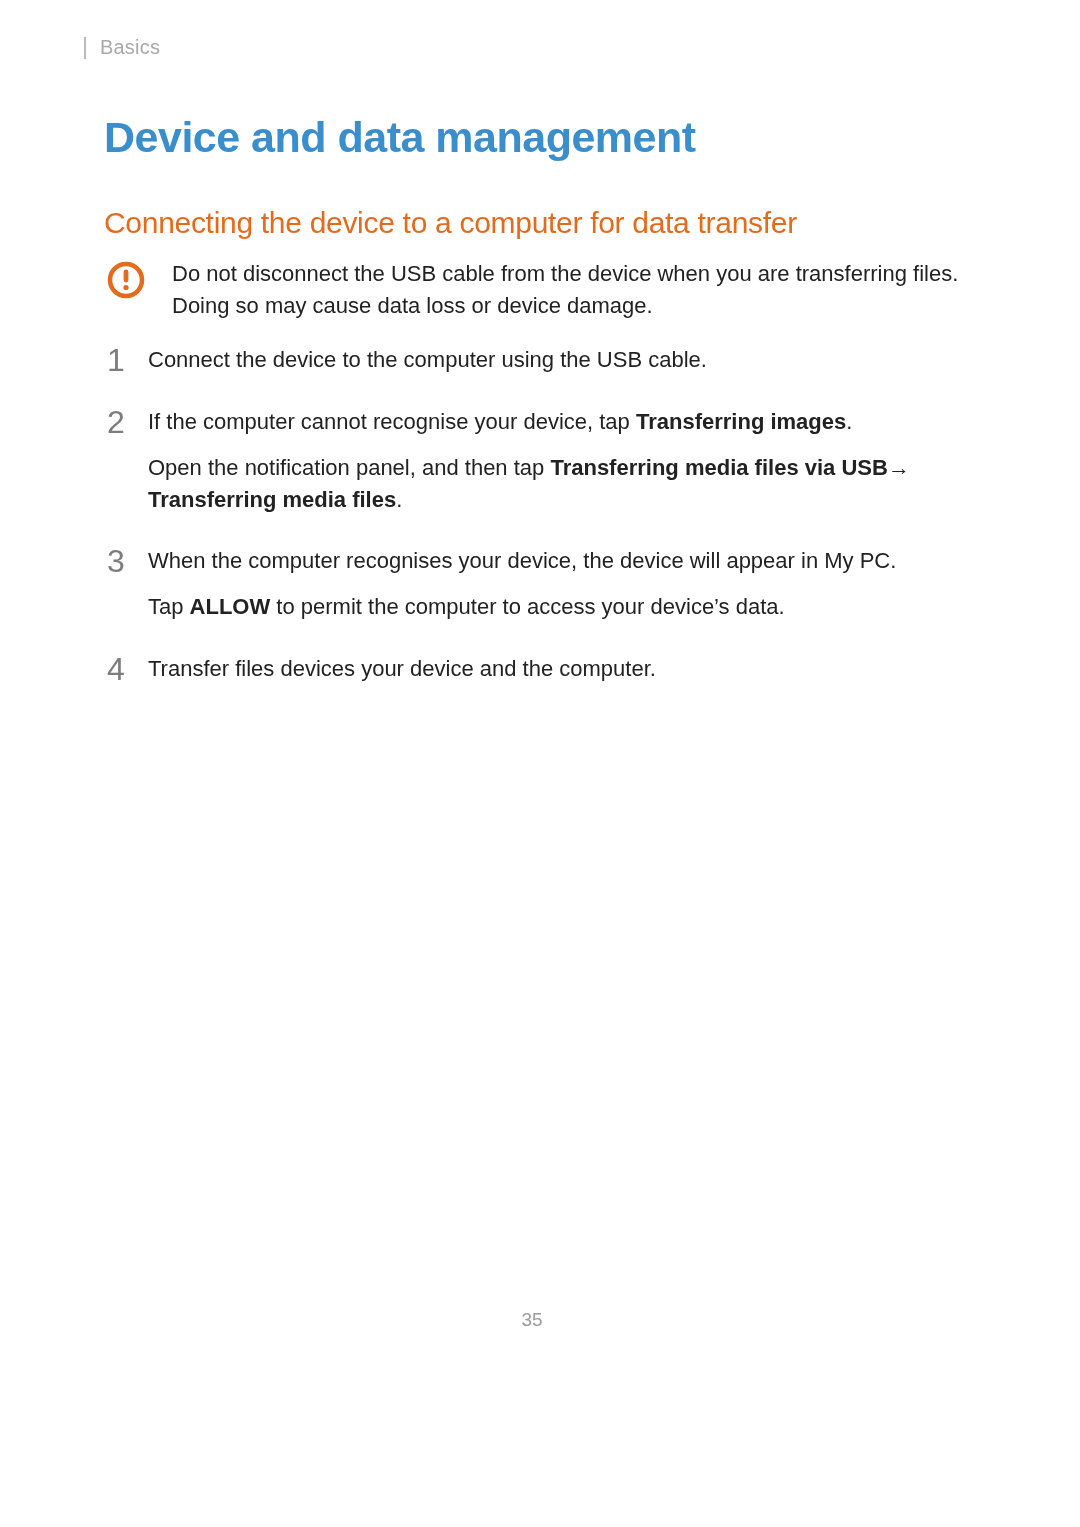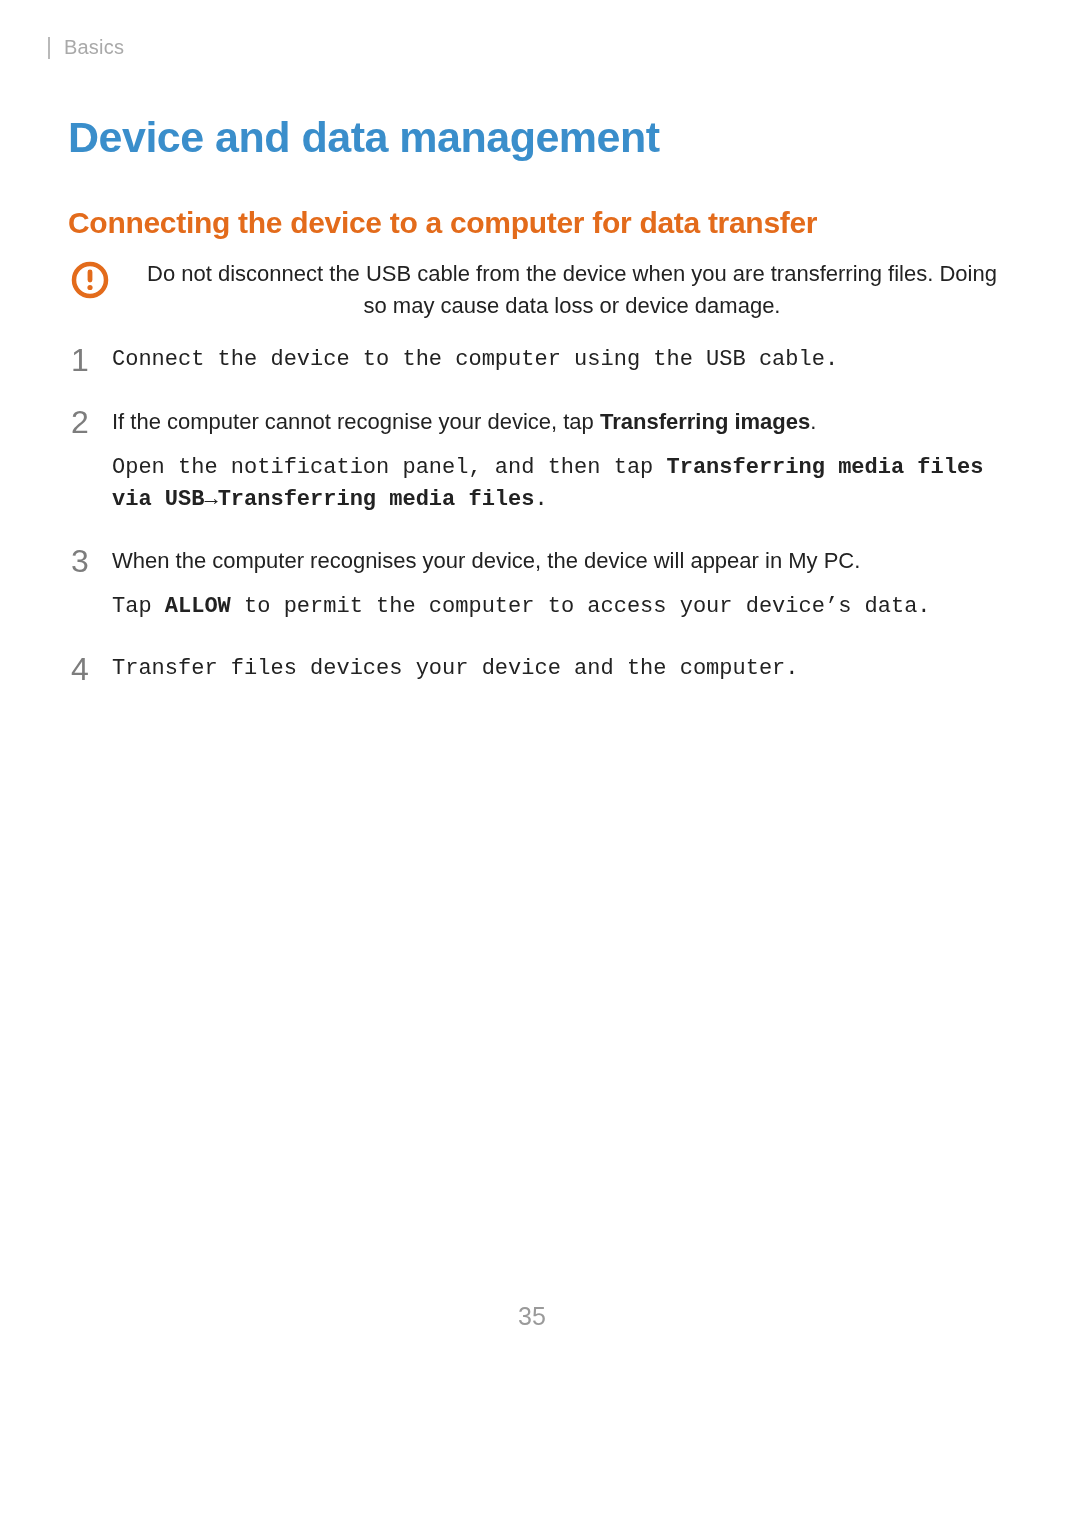--- a/index.html
+++ b/index.html
@@ -6,21 +6,21 @@
     margin: 0;
     padding: 0;
     background: #ffffff;
     font-family: "Segoe UI", "Helvetica Neue", Arial, sans-serif;
     color: #222;
   }
   .page {
     width: 1080px;
     height: 1365px;
     box-sizing: border-box;
-    padding: 36px 72px 30px 68px;
+    padding: 36px 72px 30px 104px;
     position: relative;
   }
   .breadcrumb-wrap {
     display: flex;
     align-items: center;
     gap: 14px;
     margin-bottom: 54px;
   }
   .breadcrumb-rule {
     width: 2px;
@@ -35,36 +35,35 @@
   }
   h1.title {
     font-size: 43px;
     font-weight: 700;
     color: #3a8ecb;
     margin: 0 0 44px 0;
     letter-spacing: -0.5px;
   }
   h2.subtitle {
     font-size: 30px;
-    font-weight: 700;
+    font-weight: 400;
     color: #e36b1b;
     margin: 12px 0 18px 0;
     letter-spacing: -0.3px;
   }
   .intro {
     font-size: 22px;
     line-height: 1.45;
     margin: 0 0 22px 0;
   }
   .callout {
     display: flex;
     align-items: flex-start;
     gap: 24px;
     margin-bottom: 22px;
-    text-align: center;
   }
   .callout .icon-slot {
     width: 44px;
     flex: 0 0 44px;
     display: flex;
     justify-content: center;
     padding-top: 2px;
   }
   .callout .callout-text {
     font-size: 22px;
@@ -93,32 +92,31 @@
   .step-body {
     font-size: 22px;
     line-height: 1.45;
     flex: 1;
   }
   .step-body p {
     margin: 0 0 14px 0;
   }
   .step-body p:last-child {
     margin-bottom: 0;
-    font-family: Liberation Mono, monospace;
   }
   .arrow {
     display: inline-block;
   }
   .page-number {
     position: absolute;
     bottom: 34px;
     left: 0;
     right: 16px;
     text-align: center;
-    font-size: 25px;
+    font-size: 19px;
     color: #9a9a9a;
   }
   b { font-weight: 700; }
 </style>
 </head>
 <body>
 
 <div class="page">
 
   <div class="breadcrumb-wrap">

